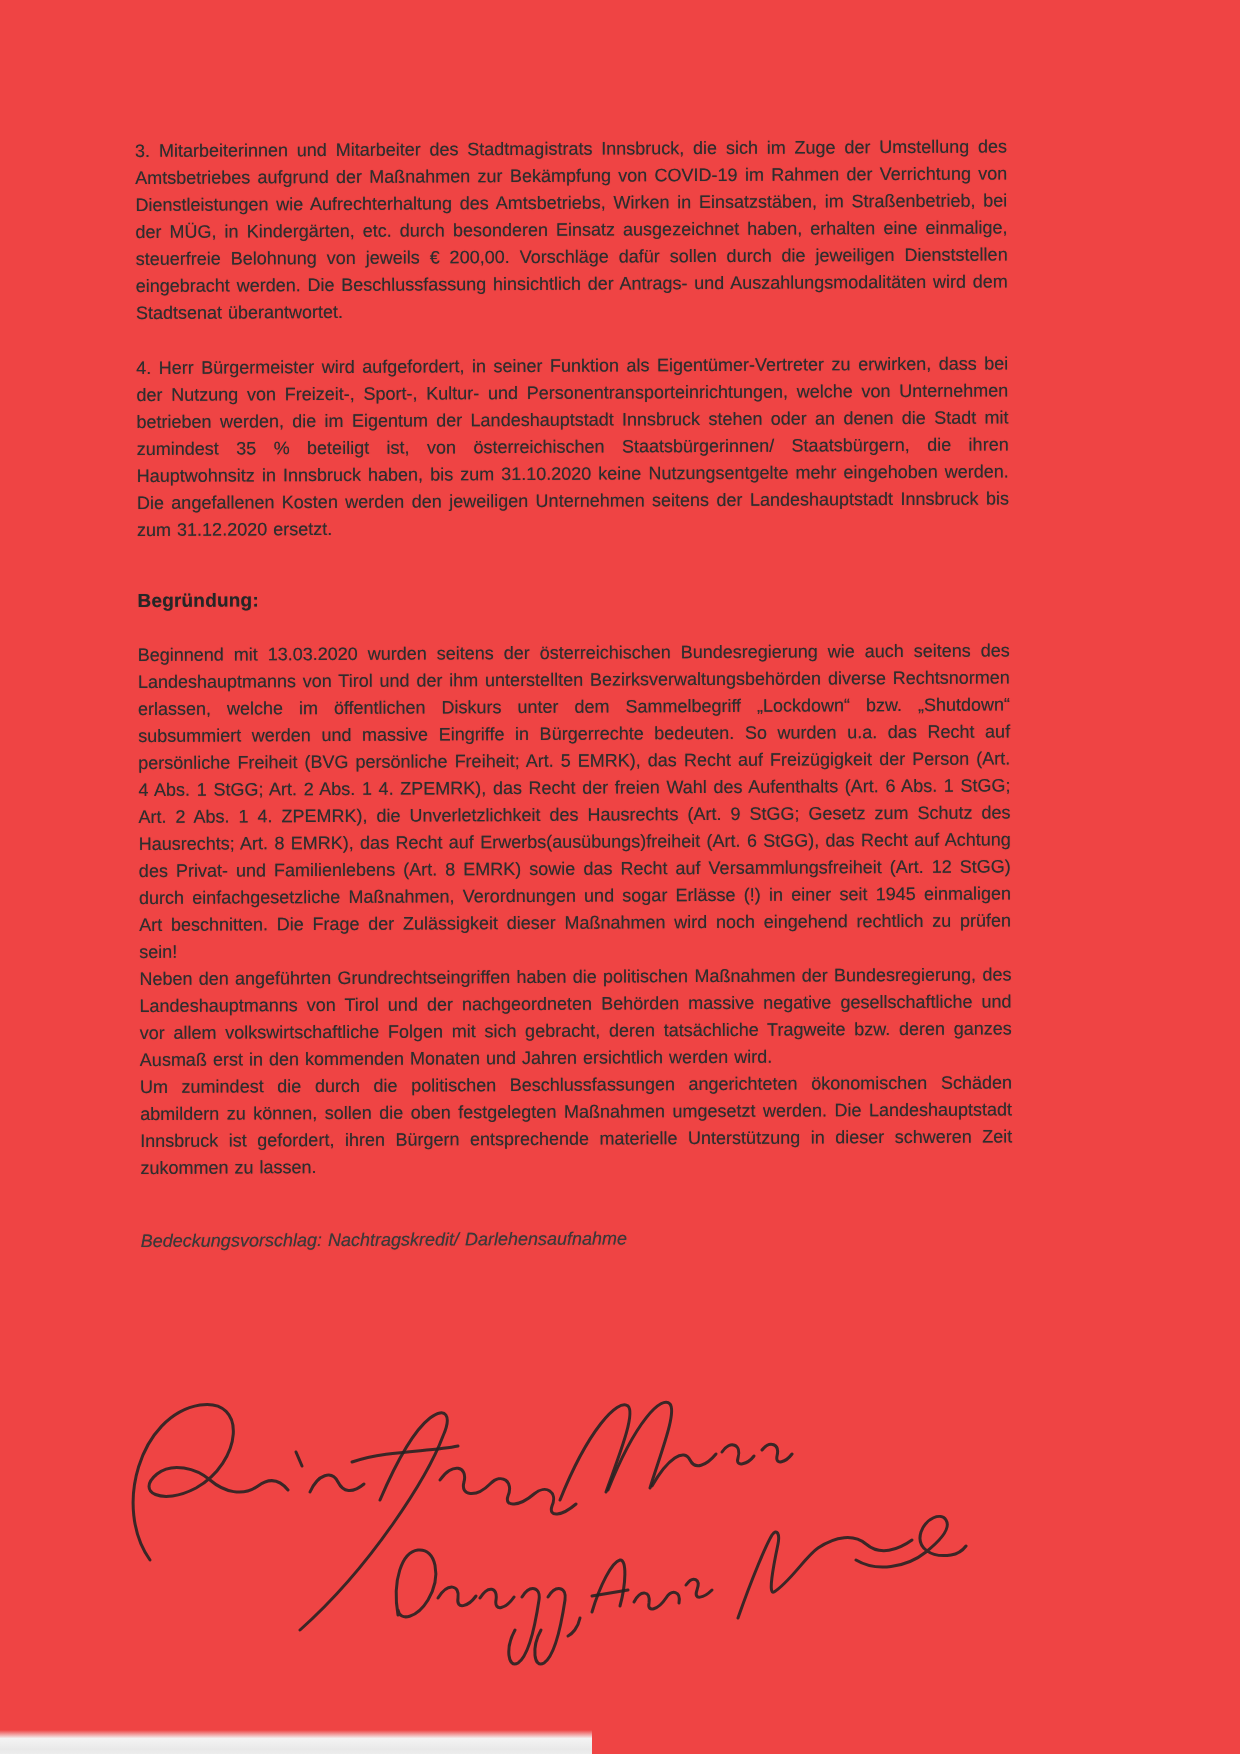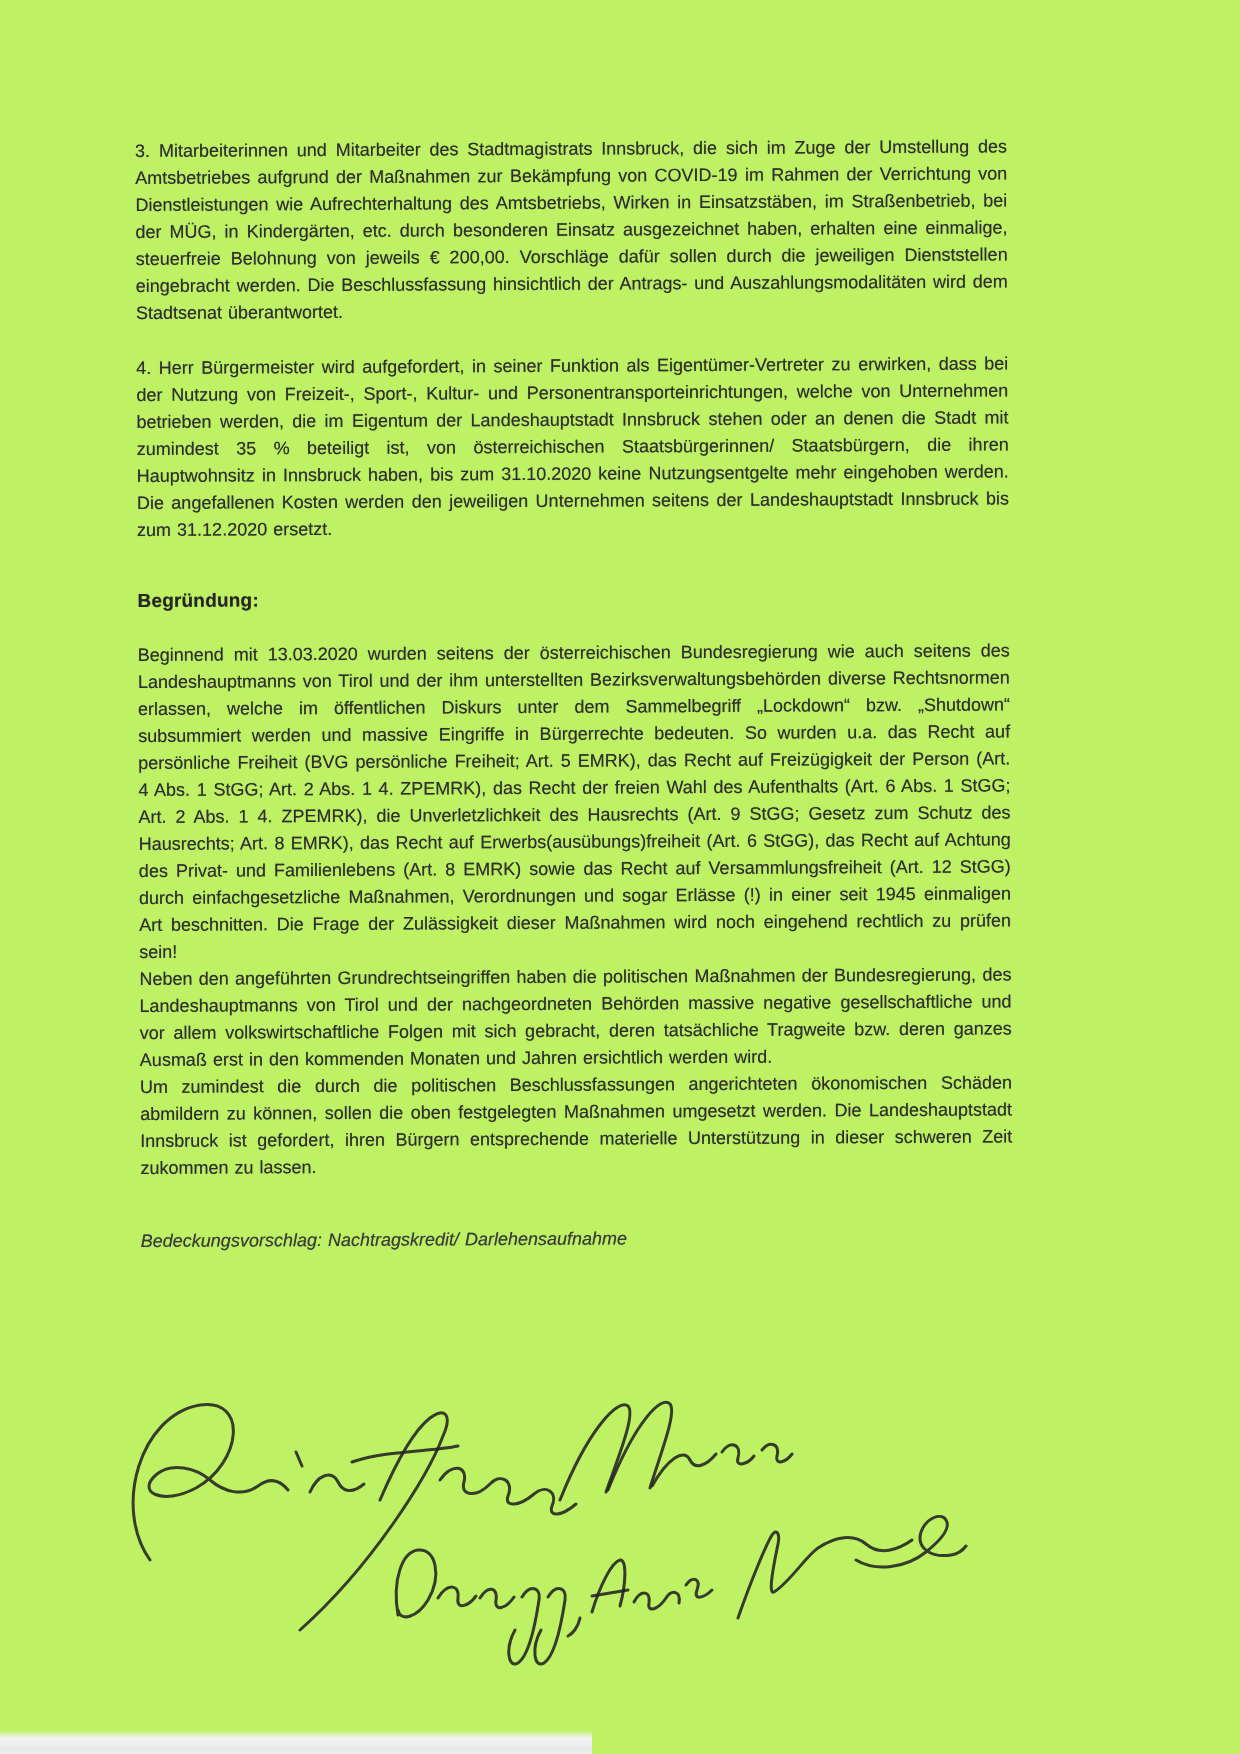--- a/index.html
+++ b/index.html
@@ -10,21 +10,21 @@
   body {
     width: 1240px;
     height: 1754px;
     position: relative;
     overflow: hidden;
     font-family: "Liberation Sans", sans-serif;
   }
   .scan-page {
     position: absolute;
     inset: 0;
-    background: #bef264;
+    background: #ef4444;
   }
   .doc-text {
     position: absolute;
     left: 135px;
     top: 138px;
     width: 872px;
     transform: rotate(-0.3deg);
     transform-origin: top left;
     color: #2e2e2e;
     text-shadow: 0 0 0.7px rgba(40,40,40,0.55);

